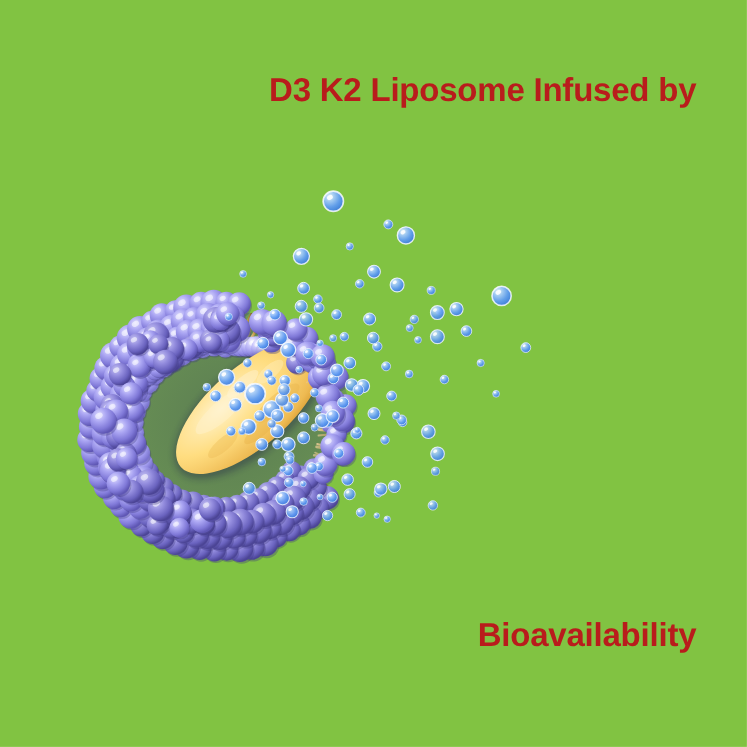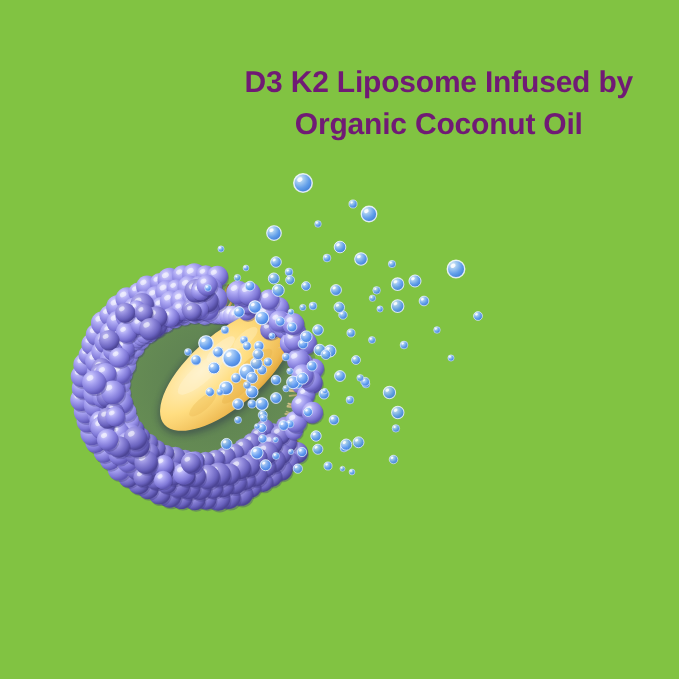--- a/index.html
+++ b/index.html
@@ -15,22 +15,22 @@
     font-family: "Liberation Sans", sans-serif;
   }
   #bg-layer {
     position: absolute;
     inset: 0;
     background: #81c342;
   }
   .headline {
     position: absolute;
     right: 46px;
-    text-align: center;
-    color: #701a75;
+    text-align: right;
+    color: #b91c1c;
     font-weight: bold;
     font-size: 30px;
     line-height: 42px;
     letter-spacing: -0.2px;
     white-space: nowrap;
     text-rendering: geometricPrecision;
   }
   #top-headline { top: 62px; }
   #bottom-headline { top: 557px; }
   .headline .line { display: block; }
@@ -2619,19 +2619,19 @@
         <g>
           <circle cx="237.440930865705" cy="277.72700901143253" r="3.3846553352661433" fill="url(#gBubble)" opacity="0.9"></circle>
           <circle cx="237.440930865705" cy="277.72700901143253" r="3.2831156752081587" fill="none" stroke="#ffffff" stroke-width="0.6" opacity="0.77"></circle>
           <ellipse cx="236.32399460506718" cy="276.5085330907367" rx="1.015396600579843" ry="0.7446241737585515" fill="#ffffff" opacity="0.81" transform="rotate(-30 236.32399460506718 276.5085330907367)"></ellipse>
         </g>
       </g>
   </svg>
 
   <div id="top-headline" class="headline">
     <span class="line">D3 K2 Liposome Infused by</span>
-    <span class="line">Organic Coconut Oil</span>
   </div>
 
   <div id="bottom-headline" class="headline">
+    <span class="line">Bioavailability</span>
   </div>
 
 </div>
 
 </body></html>

